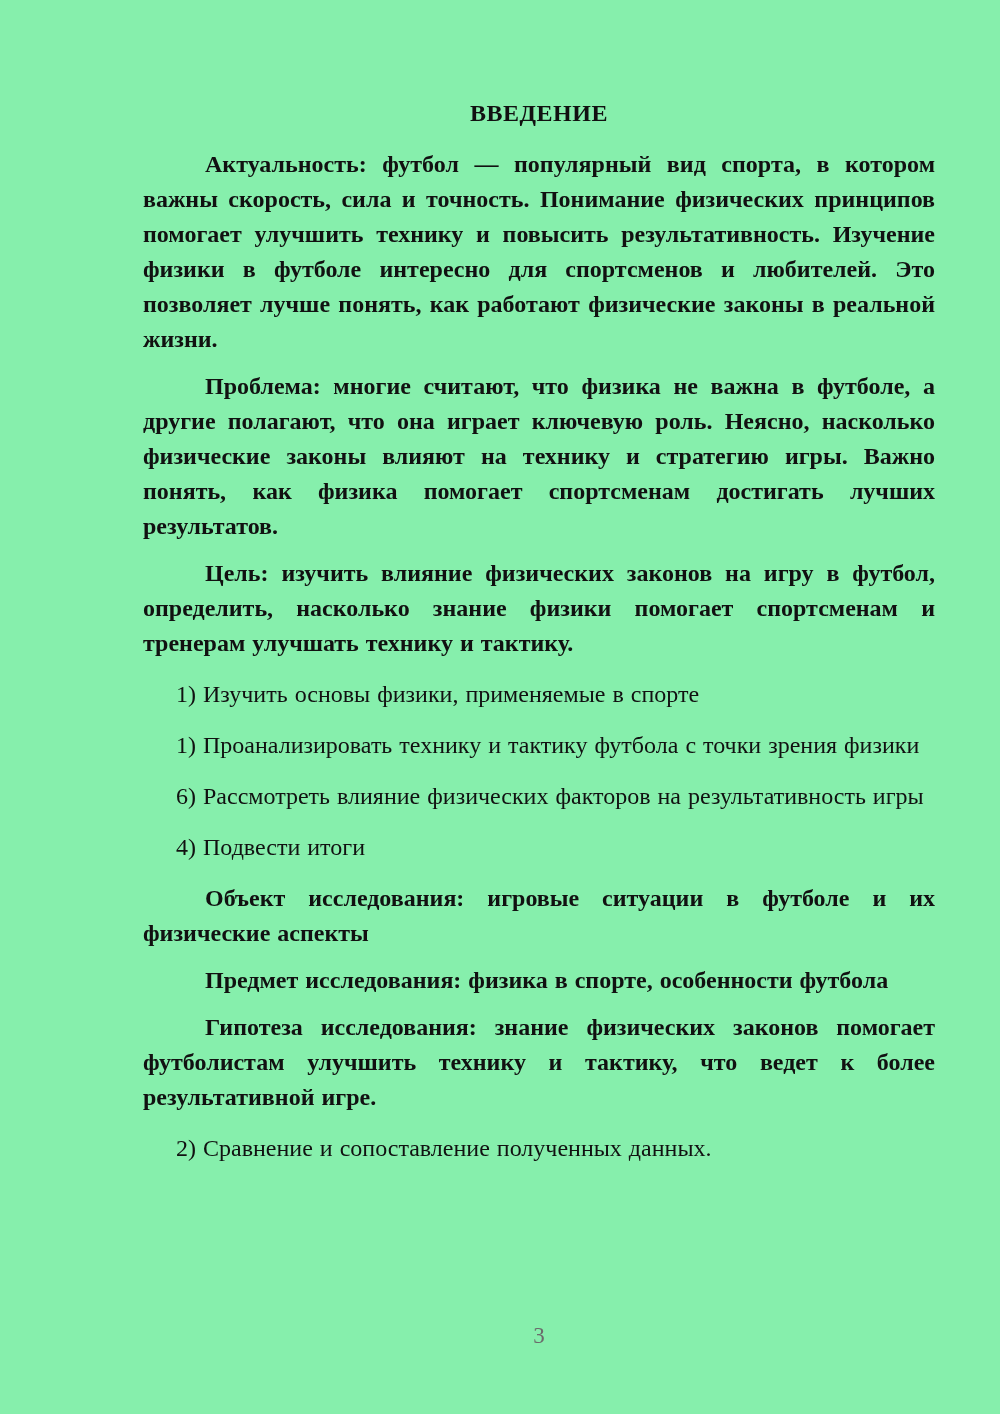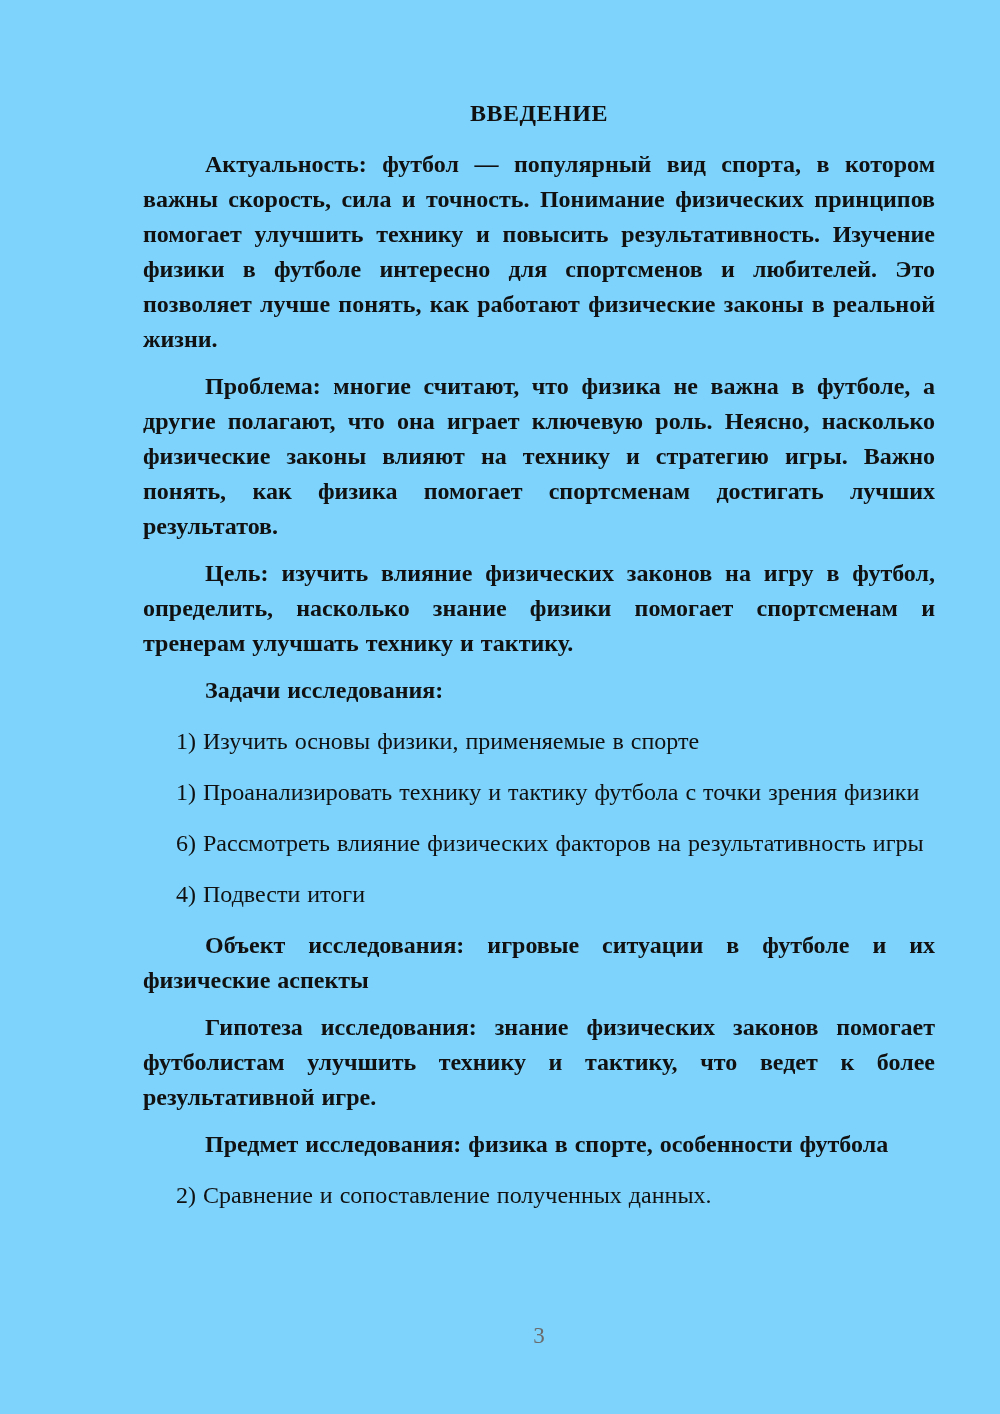--- a/index.html
+++ b/index.html
@@ -4,21 +4,21 @@
 <style>
   html, body {
     margin: 0;
     padding: 0;
     background: #ffffff;
   }
   .sheet {
     position: relative;
     width: 1000px;
     height: 1414px;
-    background: #7dd3fc;
+    background: #86efac;
     box-sizing: border-box;
     padding: 96px 65px 0 143px;
     font-family: "Liberation Serif", "DejaVu Serif", serif;
     font-size: 24px;
     line-height: 35px;
     color: #111111;
     overflow: hidden;
   }
   .doc-title {
     margin: 0 0 16px 0;
@@ -57,36 +57,35 @@
 <div class="sheet">
 
   <h1 class="doc-title">ВВЕДЕНИЕ</h1>
 
   <p class="para">Актуальность: футбол — популярный вид спорта, в котором важны скорость, сила и точность. Понимание физических принципов помогает улучшить технику и повысить результативность. Изучение физики в футболе интересно для спортсменов и любителей. Это позволяет лучше понять, как работают физические законы в реальной жизни.</p>
 
   <p class="para">Проблема: многие считают, что физика не важна в футболе, а другие полагают, что она играет ключевую роль. Неясно, насколько физические законы влияют на технику и стратегию игры. Важно понять, как физика помогает спортсменам достигать лучших результатов.</p>
 
   <p class="para">Цель: изучить влияние физических законов на игру в футбол, определить, насколько знание физики помогает спортсменам и тренерам улучшать технику и тактику.</p>
 
-  <p class="para">Задачи исследования:</p>
 
   <p class="list-item">1) Изучить основы физики, применяемые в спорте</p>
 
   <p class="list-item">1) Проанализировать технику и тактику футбола с точки зрения физики</p>
 
   <p class="list-item">6) Рассмотреть влияние физических факторов на результативность игры</p>
 
 
   <p class="list-item">4) Подвести итоги</p>
 
   <p class="para">Объект исследования: игровые ситуации в футболе и их физические аспекты</p>
 
+  <p class="para">Предмет исследования: физика в спорте, особенности футбола</p>
+
   <p class="para">Гипотеза исследования: знание физических законов помогает футболистам улучшить технику и тактику, что ведет к более результативной игре.</p>
-
-  <p class="para">Предмет исследования: физика в спорте, особенности футбола</p>
 
 
 
   <p class="list-item">2) Сравнение и сопоставление полученных данных.</p>
 
   <div class="page-number">3</div>
 
 </div>
 
 </body></html>

